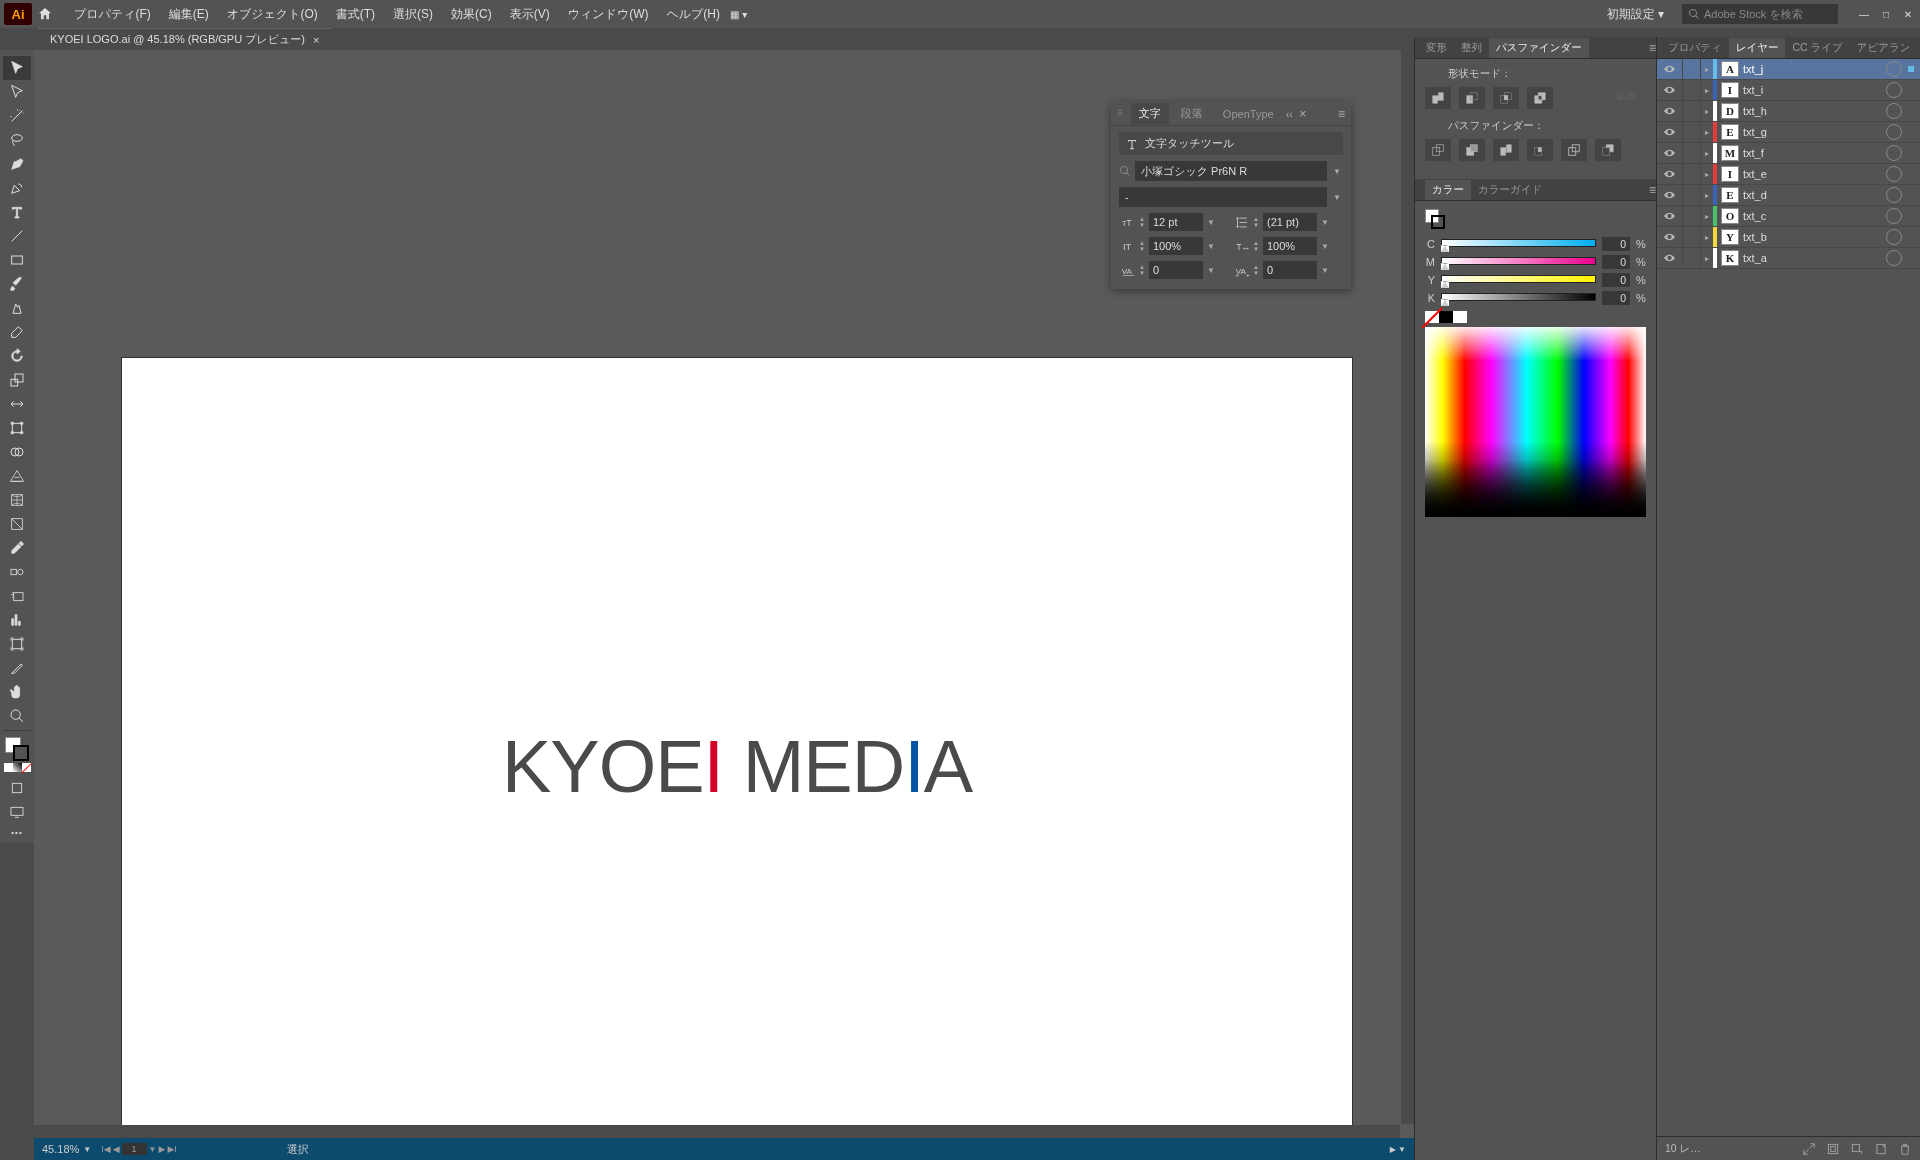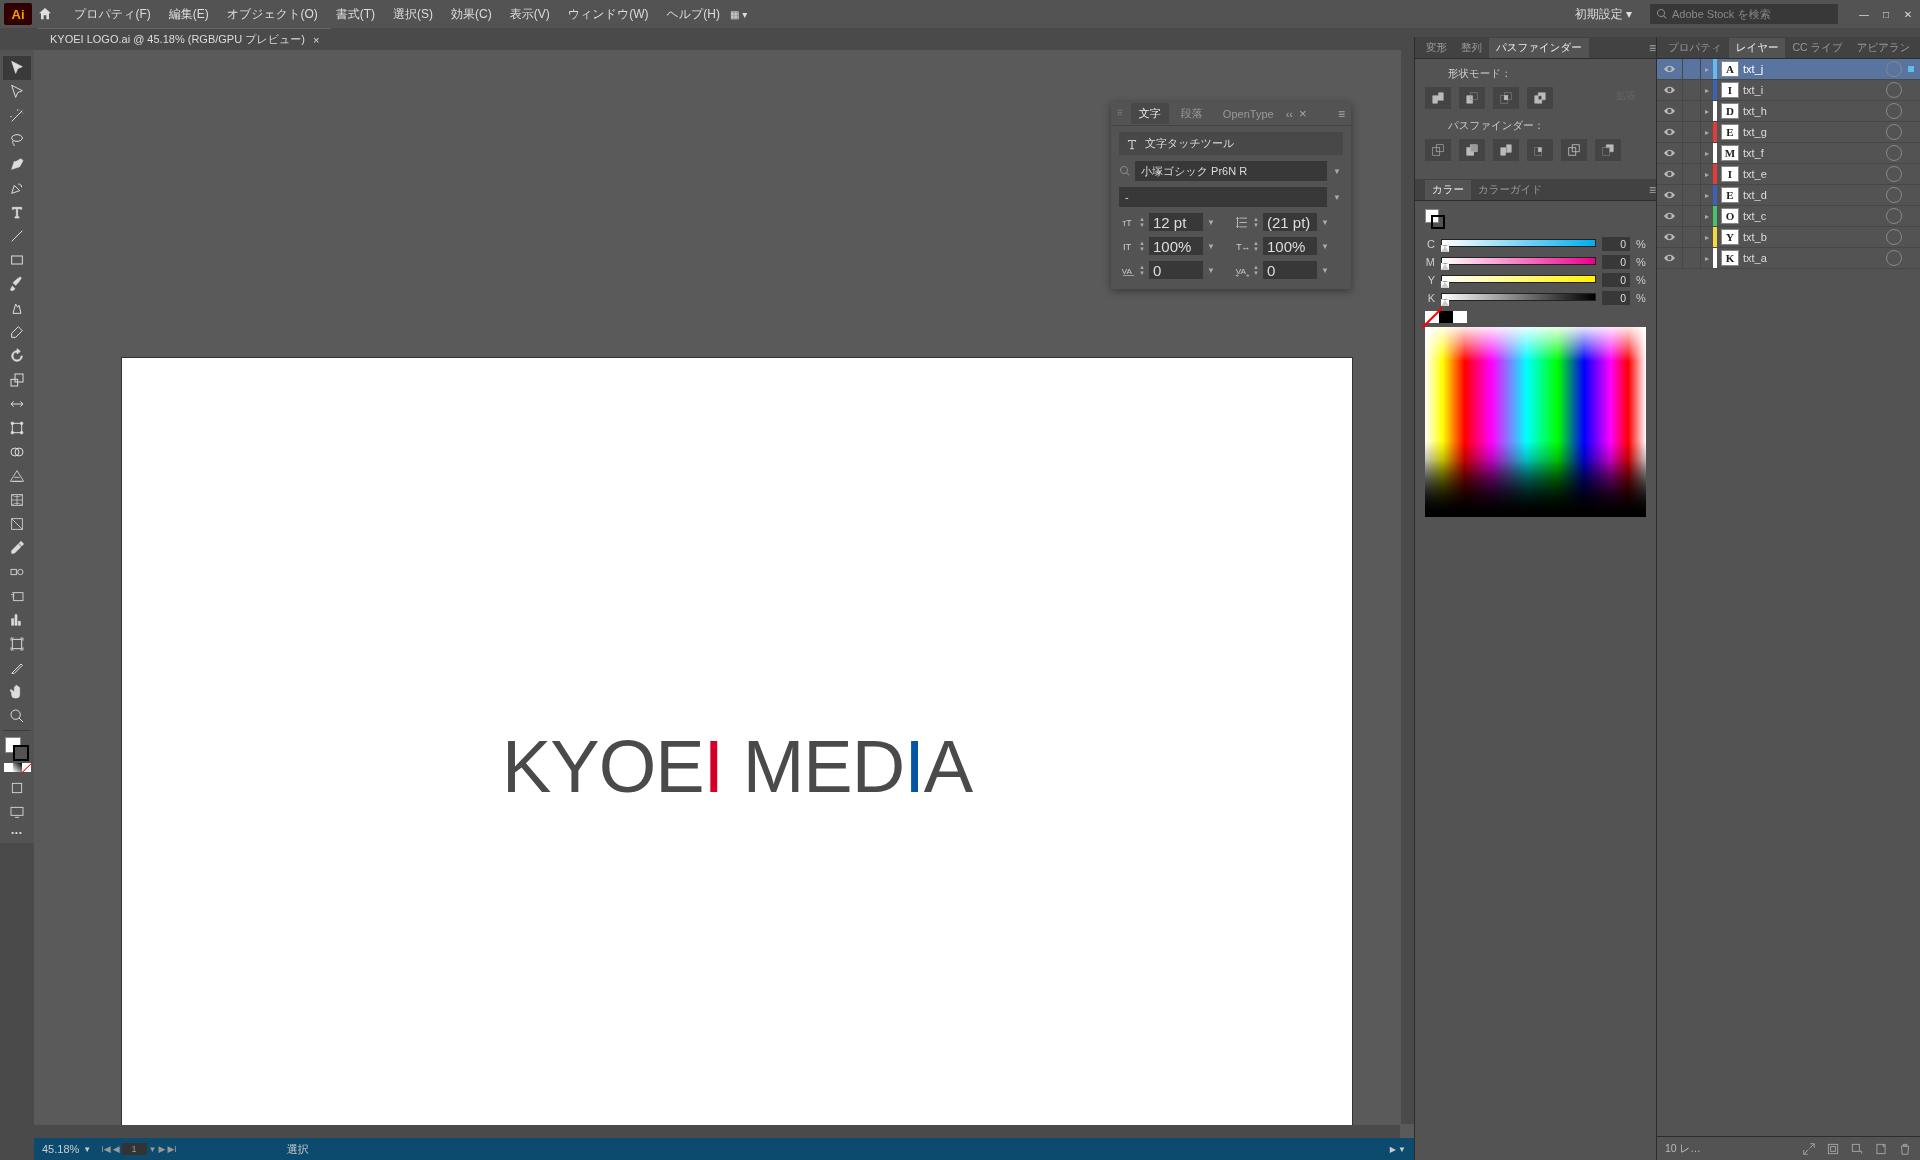--- a/index.html
+++ b/index.html
@@ -6,21 +6,21 @@
 body { background: #4a4a4a; width: 1920px; height: 1160px; overflow: hidden; position: relative; color: #ccc; font-size: 11px; }
 
 
 .menubar { height: 28px; background: #535353; display: flex; align-items: center; padding: 0 4px; gap: 2px; }
 .ai-logo { width: 28px; height: 22px; background: #310000; color: #ff9a00; font-weight: bold; font-size: 13px; display: flex; align-items: center; justify-content: center; border-radius: 2px; }
 .home-btn { width: 22px; height: 22px; display: flex; align-items: center; justify-content: center; cursor: pointer; margin-right: 8px; }
 .home-btn svg { width: 16px; height: 16px; fill: #ddd; }
 .menu-item { padding: 4px 8px; font-size: 12px; cursor: pointer; color: #ddd; }
 .menu-right { margin-left: auto; display: flex; align-items: center; gap: 8px; }
 .workspace-select { padding: 2px 10px; font-size: 12px; color: #ddd; cursor: pointer; }
-.search-box { background: #383838; width: 188px; height: 20px; display: flex; align-items: center; padding: 0 6px; gap: 4px; color: #888; font-size: 11px; }
+.search-box { background: #383838; width: 156px; height: 20px; display: flex; align-items: center; padding: 0 6px; gap: 4px; color: #888; font-size: 11px; }
 .win-controls { display: flex; gap: 6px; margin-left: 10px; }
 .win-btn { width: 16px; height: 16px; display: flex; align-items: center; justify-content: center; cursor: pointer; color: #ddd; font-size: 10px; }
 .layout-icon { width: 28px; display: flex; align-items: center; gap: 2px; cursor: pointer; color: #ddd; font-size: 10px; }
 
 
 .tab-bar { height: 22px; background: #4a4a4a; display: flex; align-items: flex-end; padding-left: 38px; }
 .doc-tab { background: #4a4a4a; padding: 3px 12px; font-size: 11px; color: #ddd; display: flex; align-items: center; gap: 8px; border-top: 1px solid #666; }
 .doc-tab .close-x { cursor: pointer; font-size: 11px; }
 
 
@@ -63,21 +63,21 @@
 .panel-body { padding: 6px 8px 10px; display: flex; flex-direction: column; gap: 6px; }
 .touch-type-btn { background: #484848; padding: 4px 6px; font-size: 11px; color: #ddd; display: flex; align-items: center; gap: 6px; cursor: pointer; }
 .font-row { display: flex; align-items: center; gap: 4px; }
 .font-combo { flex: 1; background: #383838; height: 20px; display: flex; align-items: center; padding: 0 6px; color: #ddd; font-size: 11px; }
 .combo-arrow { width: 12px; color: #aaa; cursor: pointer; font-size: 8px; text-align: center; }
 .char-row { display: flex; gap: 4px; align-items: flex-start; }
 .char-field { display: flex; align-items: center; gap: 2px; flex: 1; }
 .char-ico { width: 18px; height: 18px; display: flex; align-items: center; justify-content: center; }
 .char-ico svg { width: 15px; height: 15px; fill: #ccc; }
 .stepper { width: 8px; display: flex; flex-direction: column; font-size: 6px; color: #aaa; line-height: 6px; }
-.char-inputv { background: #383838; width: 54px; height: 18px; padding: 0 4px; color: #ddd; font-size: 15px; display: flex; align-items: center; }
+.char-inputv { background: #383838; width: 54px; height: 18px; padding: 0 4px; color: #ddd; font-size: 11px; display: flex; align-items: center; }
 
 
 .right-col1 { position: absolute; right: 264px; top: 37px; width: 242px; bottom: 0; background: #535353; border-left: 1px solid #2d2d2d; }
 .panel-tabs { display: flex; align-items: center; height: 22px; background: #424242; border-bottom: 1px solid #2d2d2d; padding-left: 4px; }
 .r-tab { padding: 3px 7px; font-size: 10.5px; color: #999; cursor: pointer; }
 .r-tab.active { color: #eee; background: #535353; }
 .pf-body { padding: 8px 10px; }
 .pf-label { font-size: 10.5px; color: #ccc; margin-bottom: 6px; margin-left: 23px; }
 .pf-row { display: flex; gap: 8px; margin-bottom: 10px; }
 .pf-btn { width: 26px; height: 22px; background: #444; display: flex; align-items: center; justify-content: center; cursor: pointer; }

